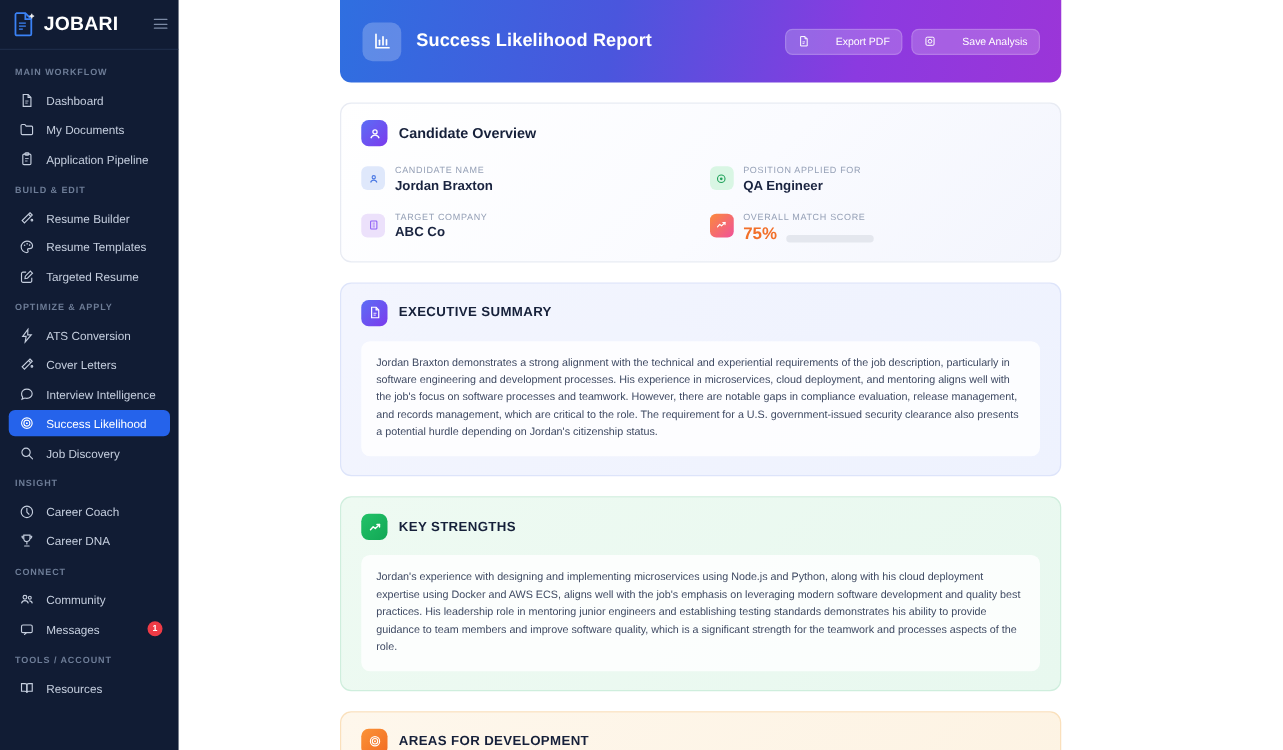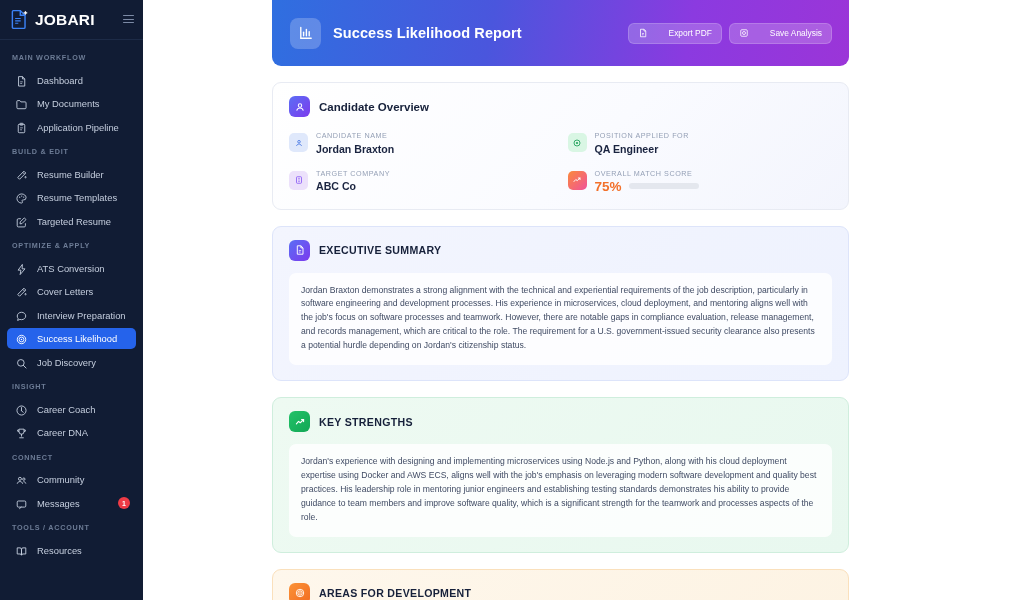--- a/index.html
+++ b/index.html
@@ -130,21 +130,21 @@
   }
   .ftile-blue   { background: #dfe8fb; color: #4c7ae4; }
   .ftile-green  { background: #d9f6e4; color: #22a35c; }
   .ftile-purple { background: #ece1fb; color: #8b5cf6; }
   .ftile-grad   { background: linear-gradient(135deg, #fb8a3c, #f0519a); color: #fff; }
   .flabel {
     font-size: 7.2px; color: #95a0b6; letter-spacing: .55px;
     text-transform: uppercase; font-weight: 500;
   }
   .fvalue { font-size: 10.6px; color: #1a2440; font-weight: bold; margin-top: 2.5px; }
-  .score-row { display: flex; align-items: center; gap: 7px; margin-top: 1px; }
+  .score-row { display: flex; align-items: flex-end; gap: 7px; margin-top: 1px; }
   .score-num { font-size: 13.5px; font-weight: bold; color: #f2702a; }
   .score-bar {
     width: 70px; height: 6px; border-radius: 4px; background: #e4e7ee; overflow: hidden;
   }
   .score-fill {
     height: 100%; border-radius: 4px;
     background: linear-gradient(90deg, #fb8a3c, #f0519a);
   }
 
   .body-box {
@@ -238,21 +238,21 @@
               <path d="M13.8 3.4l2.8 2.8L7 15.8l-2.8-2.8z"></path>
               <path d="M12 5.2l2.8 2.8"></path>
               <circle cx="16.2" cy="12.6" r="1"></circle>
             </svg></span>
           <span class="nav-label">Cover Letters</span>
         </div>
         <div class="nav-item">
           <span class="ico"><svg viewBox="0 0 20 20" width="13" height="13" fill="none" stroke="currentColor" stroke-width="1.4">
               <path d="M3.5 9.2c0-3.2 2.9-5.7 6.5-5.7s6.5 2.5 6.5 5.7-2.9 5.7-6.5 5.7c-.9 0-1.7-.1-2.5-.4L4 16l.9-2.7a5.3 5.3 0 0 1-1.4-4.1z"></path>
             </svg></span>
-          <span class="nav-label">Interview Preparation</span>
+          <span class="nav-label">Interview Intelligence</span>
         </div>
         <div class="nav-item active">
           <span class="ico"><svg viewBox="0 0 20 20" width="13" height="13" fill="none" stroke="currentColor" stroke-width="1.4">
               <circle cx="10" cy="10" r="6.5"></circle>
               <circle cx="10" cy="10" r="3.7"></circle>
               <circle cx="10" cy="10" r="1.2" fill="currentColor" stroke="none"></circle>
             </svg></span>
           <span class="nav-label">Success Likelihood</span>
         </div>
         <div class="nav-item">

